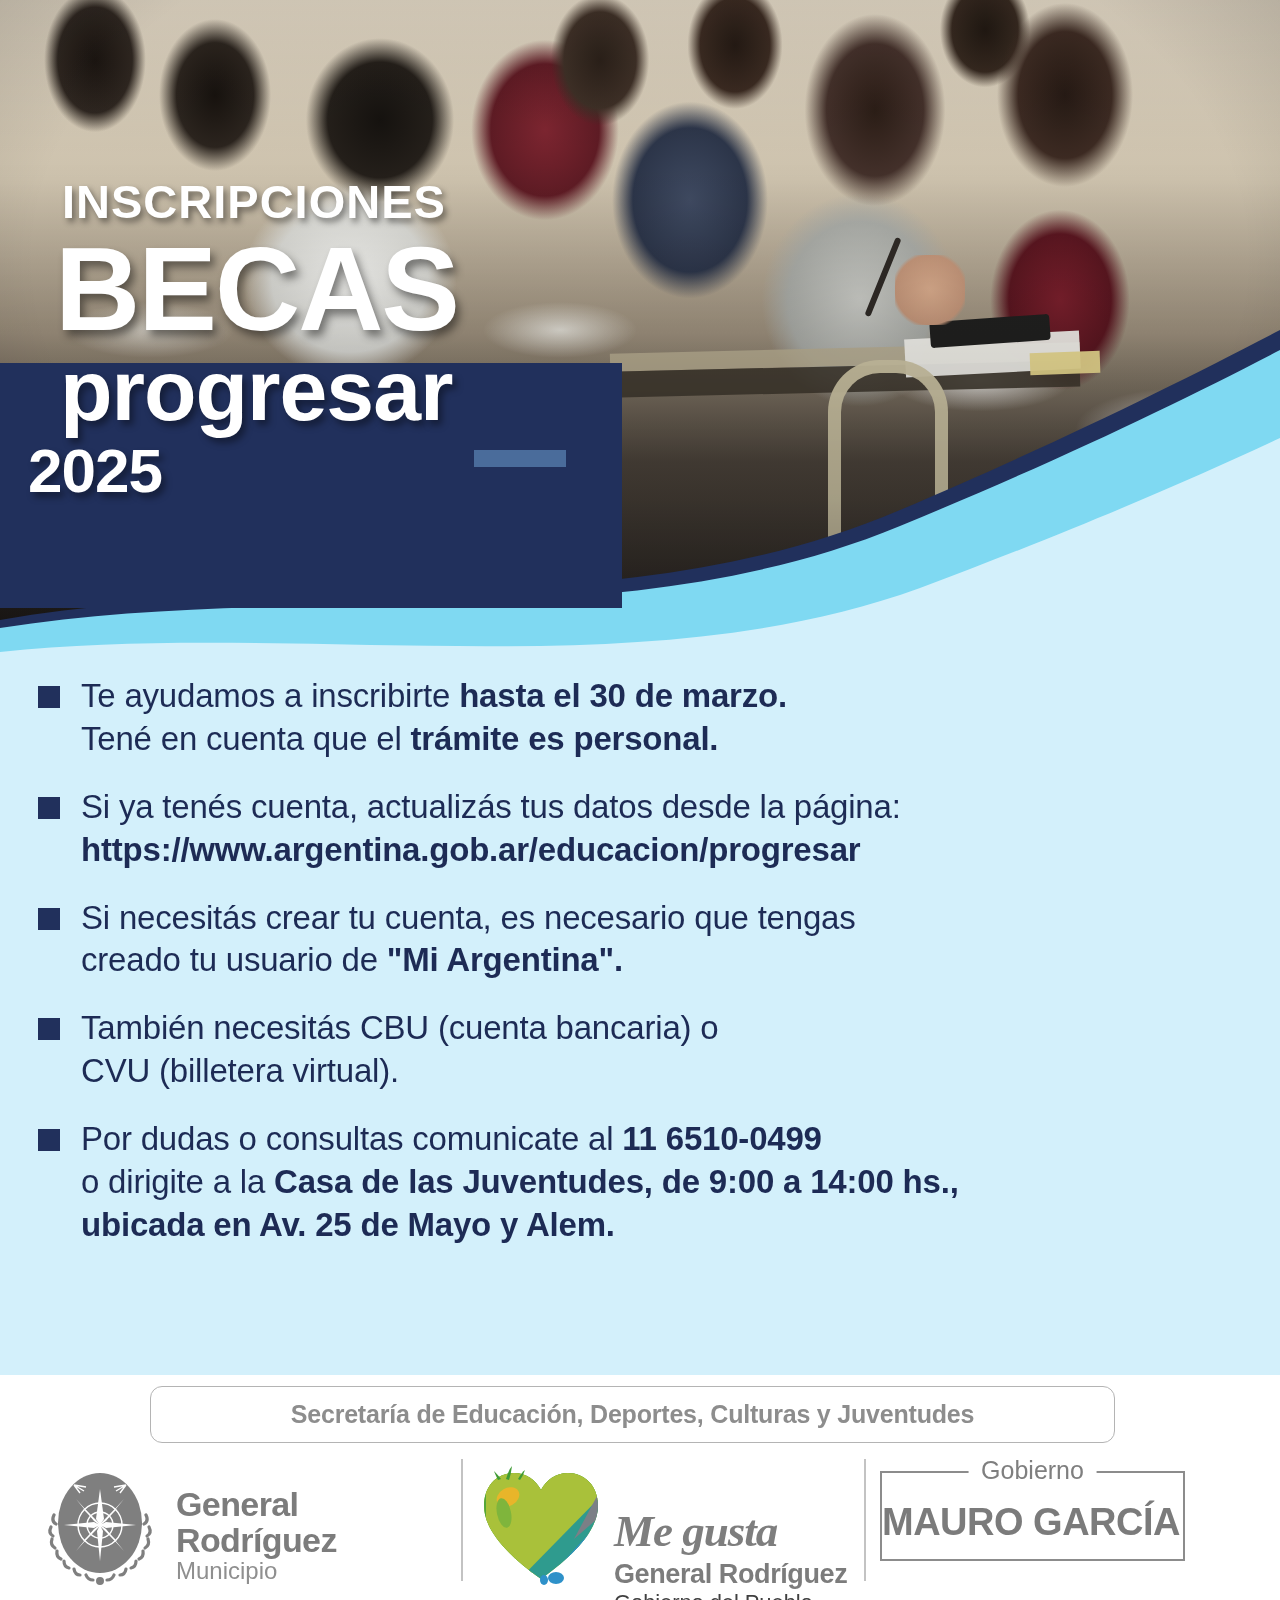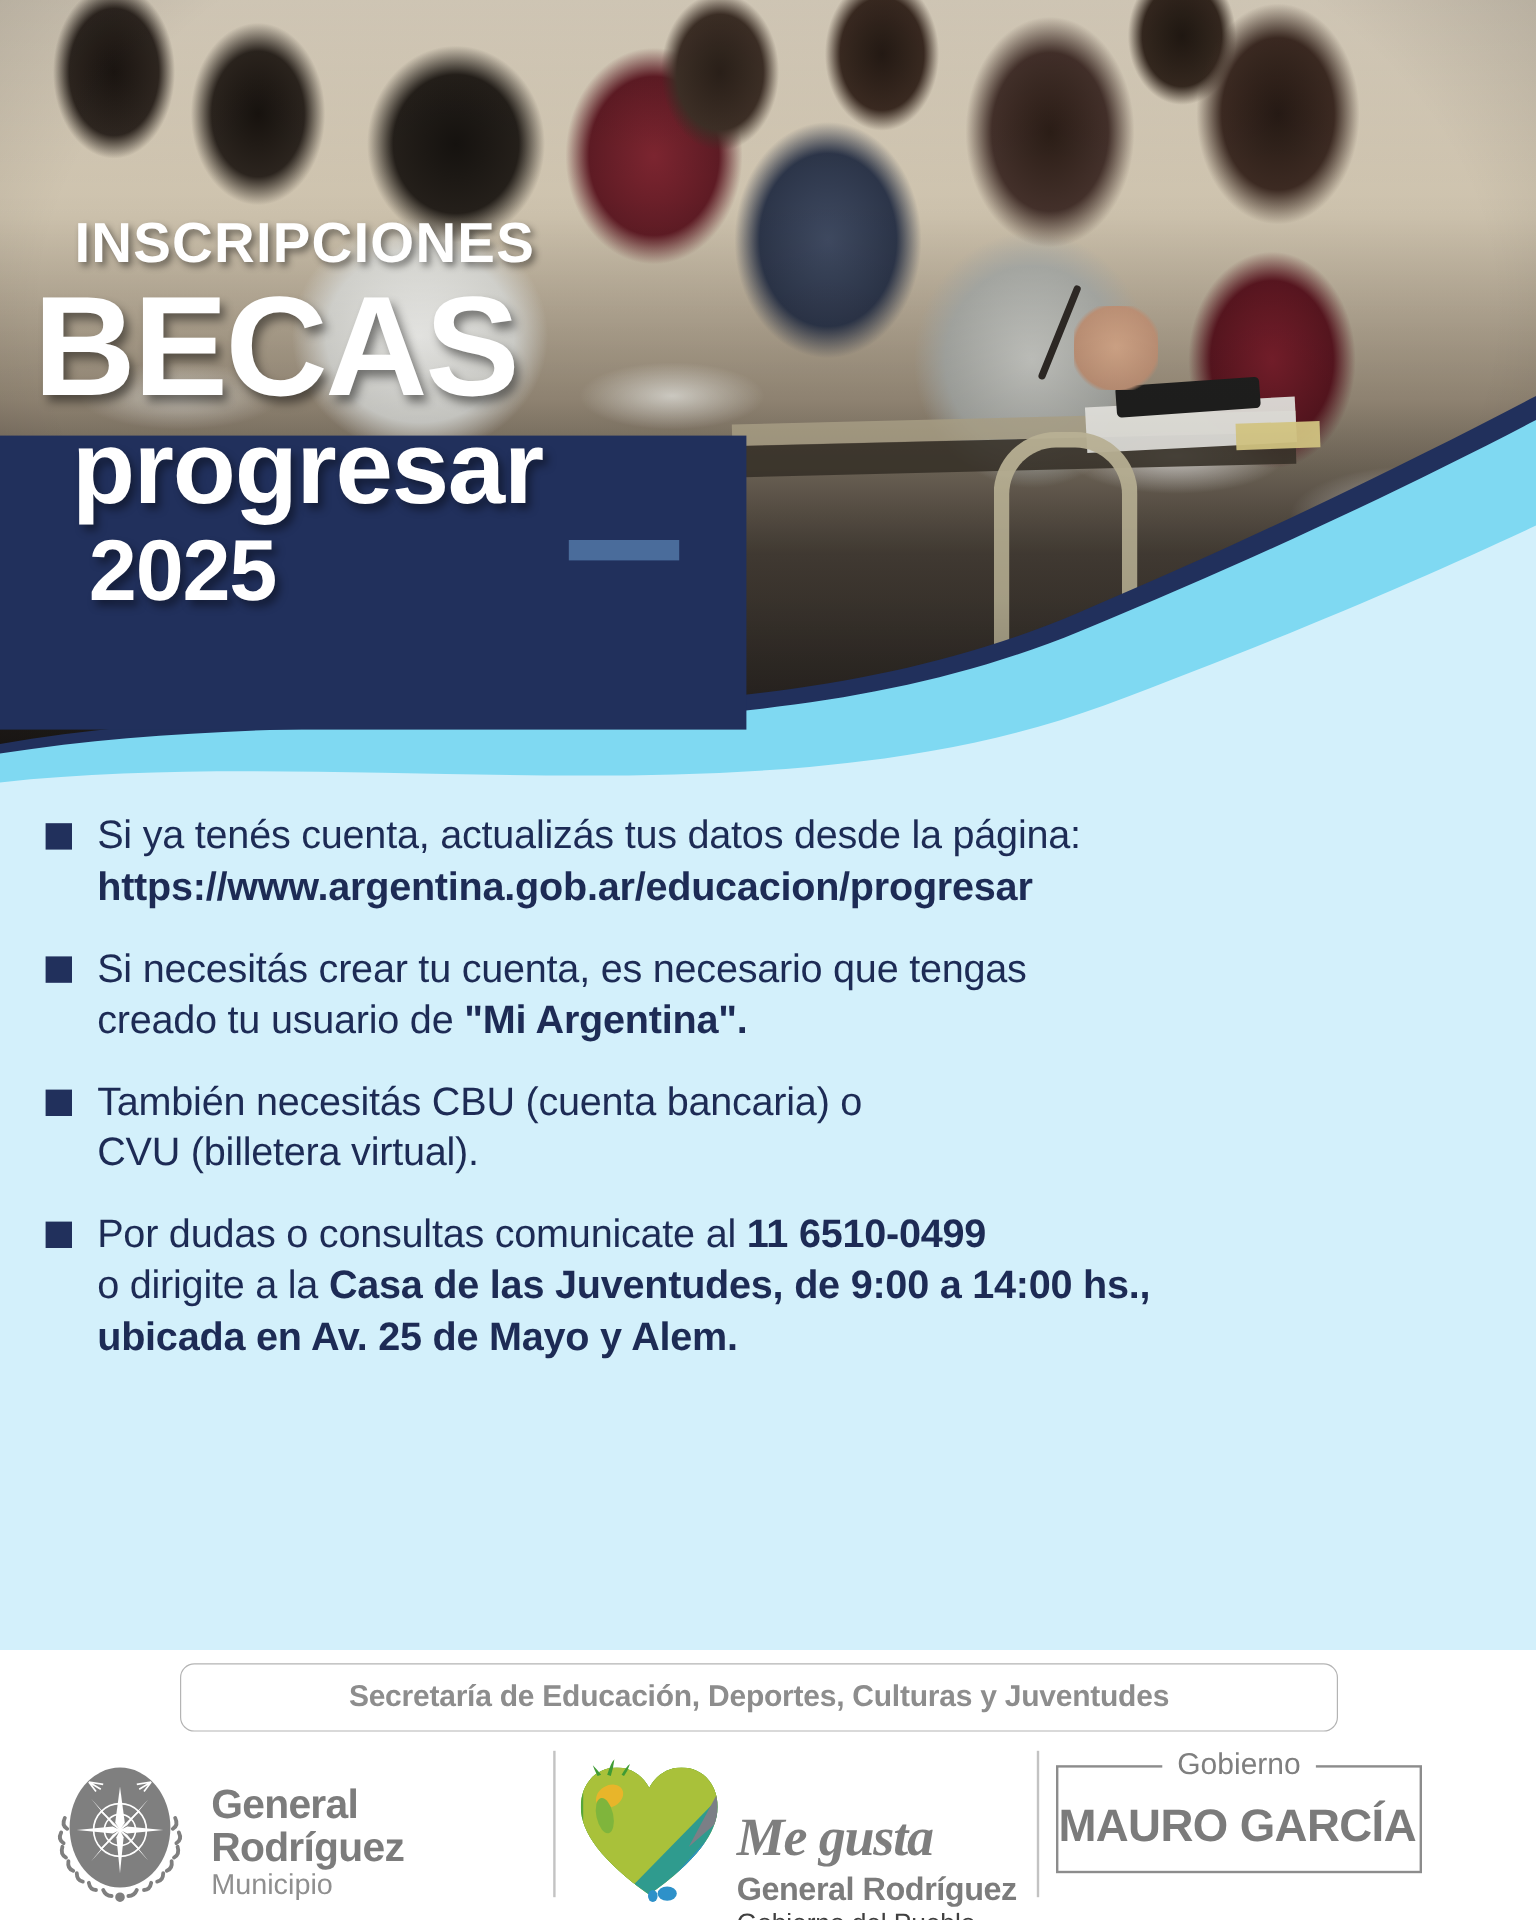--- a/index.html
+++ b/index.html
@@ -101,21 +101,21 @@
     padding-left:62px;
     line-height:1.0;
     text-shadow:3px 4px 6px rgba(0,0,0,.45);
   }
   .t-becas {
     font-family:"Liberation Sans", sans-serif;
     font-weight:bold;
     font-size:118px;
     letter-spacing:-2px;
     color:#ffffff;
-    padding-left:28px;
+    padding-left:55px;
     line-height:1.02;
     margin-top:4px;
     text-shadow:4px 6px 8px rgba(0,0,0,.45);
   }
   .t-progresar {
     position:relative;
     font-family:"Liberation Sans", sans-serif;
     font-weight:bold;
     font-size:86px;
     letter-spacing:-1px;
@@ -127,24 +127,24 @@
   }
   .underline-bar {
     position:absolute;
     left:474px; top:450px;
     width:92px; height:17px;
     background:#4a6c9b;
   }
   .t-2025 {
     font-family:"Liberation Sans", sans-serif;
     font-weight:bold;
-    font-size:72px;
+    font-size:62px;
     letter-spacing:-1px;
     color:#ffffff;
-    padding-left:74px;
+    padding-left:28px;
     line-height:1.0;
     margin-top:4px;
     text-shadow:4px 5px 7px rgba(0,0,0,.40);
   }
   .bullets {
     position:absolute; left:0; top:675px; width:1280px;
     padding:0 40px 0 38px;
   }
   .bullet-row {
     display:flex;
@@ -265,20 +265,27 @@
 
   <div class="title-stack">
     <div class="t-kicker">INSCRIPCIONES</div>
     <div class="t-becas">BECAS</div>
     <div class="t-progresar">progresar</div>
     <div class="t-2025">2025</div>
   </div>
   <div class="underline-bar"></div>
 
   <div class="bullets" id="bullets">
+      <div class="bullet-row">
+        <div class="sq"></div>
+        <div class="btext">
+          <div><span>Te ayudamos a inscribirte </span><b>hasta el 30 de marzo.</b></div>
+          <div><span>Tené en cuenta que el </span><b>trámite es personal.</b></div>
+        </div>
+      </div>
       <div class="bullet-row">
         <div class="sq"></div>
         <div class="btext">
           <div><span>Si ya tenés cuenta, actualizás tus datos desde la página:</span></div>
           <div><b>https://www.argentina.gob.ar/educacion/progresar</b></div>
         </div>
       </div>
       <div class="bullet-row">
         <div class="sq"></div>
         <div class="btext">

